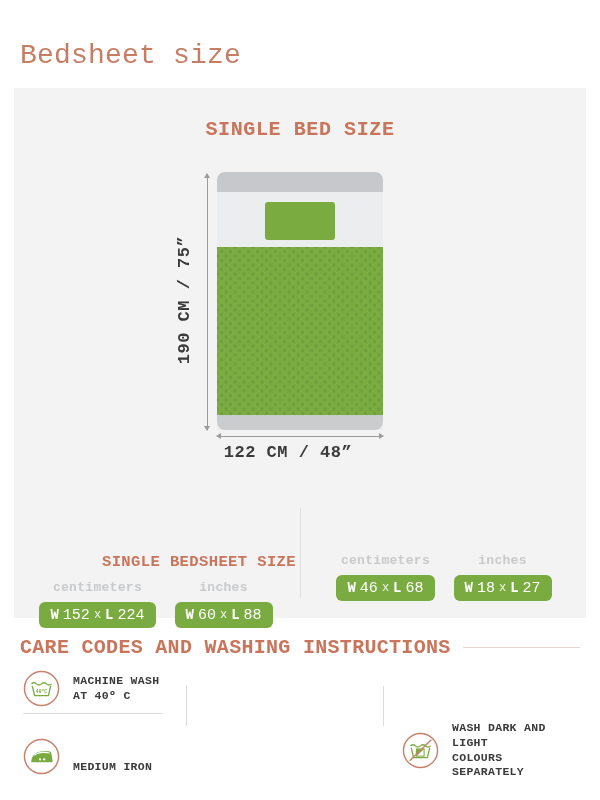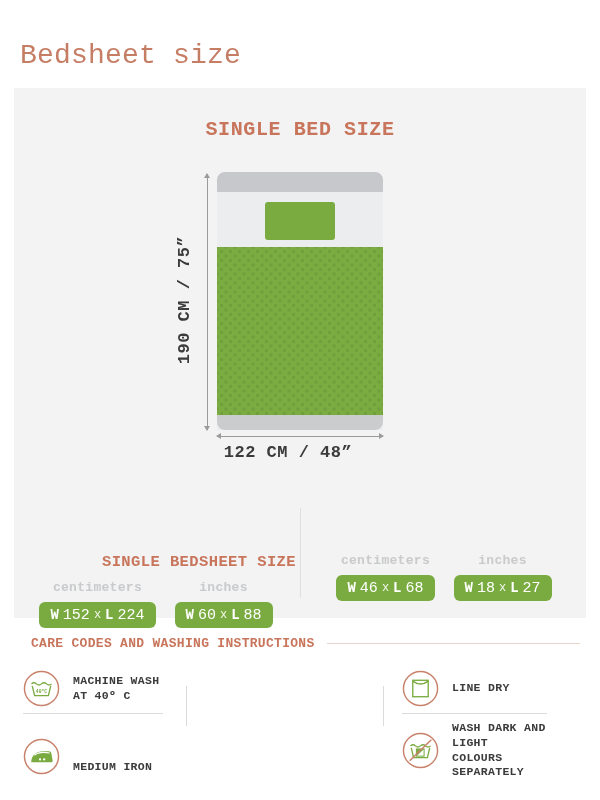--- a/index.html
+++ b/index.html
@@ -69,21 +69,21 @@
     font-size:15px;
   }
   .badge .bold { font-weight:700; font-size:14px; }
   .badge .num  { font-weight:400; }
   .badge .x    { font-weight:400; font-size:12px; opacity:.9; }
   .size-divider { position:absolute; left:300px; top:508px; width:1px; height:90px; background:#DFDFDF; }
 
   
   .care-heading-row { position:absolute; left:20px; right:20px; top:636px;
     display:flex; align-items:center; gap:12px; }
-  .care-heading { font-size:13px; font-weight:700; color:#C8755B; letter-spacing:.3px; white-space:nowrap;margin-left:11px; }
+  .care-heading { font-size:20px; font-weight:700; color:#C8755B; letter-spacing:.3px; white-space:nowrap; }
   .care-rule { flex:1; height:1px; background:#E7D5CC; }
 
   .care-grid { position:absolute; left:23px; top:664px; width:557px;
     display:grid; grid-template-columns:185px 187px 185px; grid-template-rows:49px 62px; }
   .care-item { position:relative; display:flex; align-items:center; gap:13px; }
   .care-item.row2 { padding-top:13px; }
   .care-icon { width:37px; height:37px; flex:0 0 37px; }
   .care-text { font-size:11.5px; font-weight:700; color:#3B3B3B; line-height:1.3; letter-spacing:.3px; }
   .care-text span { display:block; }
   .rowline { position:absolute; left:0; bottom:-1px; height:1px; background:#DBDBDB; }
@@ -207,31 +207,20 @@
         <circle cx="16.6" cy="20.8" r="1.1" fill="#ffffff"></circle>
         <circle cx="20.6" cy="20.8" r="1.1" fill="#ffffff"></circle>
       </svg>
       <div class="care-text">
         <span>MEDIUM IRON</span>
       </div>
     </div>
 
 
 
-    <div class="care-item" style="grid-column:3; grid-row:1; padding-left:7px;">
-      <svg class="care-icon" viewBox="0 0 36 36">
-        <circle cx="18" cy="18" r="16.6" fill="none" stroke="#C8826B" stroke-width="1.4"></circle>
-        <rect x="10.5" y="10" width="15" height="16" fill="none" stroke="#7AAB41" stroke-width="1.3"></rect>
-        <path d="M10.5 10.8 Q18 16.5 25.5 10.8" fill="none" stroke="#7AAB41" stroke-width="1.3"></path>
-      </svg>
-      <div class="care-text">
-        <span>LINE DRY</span>
-      </div>
-      <div class="rowline c3" style="left:7px;"></div>
-    </div>
 
     <div class="care-item row2" style="grid-column:3; grid-row:2; padding-left:7px;">
       <svg class="care-icon" viewBox="0 0 36 36">
         <circle cx="18" cy="18" r="16.6" fill="none" stroke="#C8826B" stroke-width="1.4"></circle>
         <path d="M8.2 13.5 q2.45 -2.2 4.9 0 t4.9 0 t4.9 0 t4.9 0" fill="none" stroke="#7AAB41" stroke-width="1.3"></path>
         <path d="M9 15.5 L11.3 25 H24.7 L27 15.5" fill="none" stroke="#7AAB41" stroke-width="1.3"></path>
         <rect x="14" y="16.5" width="7.5" height="7" fill="none" stroke="#7AAB41" stroke-width="1"></rect>
         <path d="M14 16.5 h7.5 l-7.5 7 Z" fill="#7AAB41"></path>
         <line x1="7.5" y1="28" x2="28.5" y2="7.5" stroke="#C8826B" stroke-width="1.5"></line>
       </svg>

